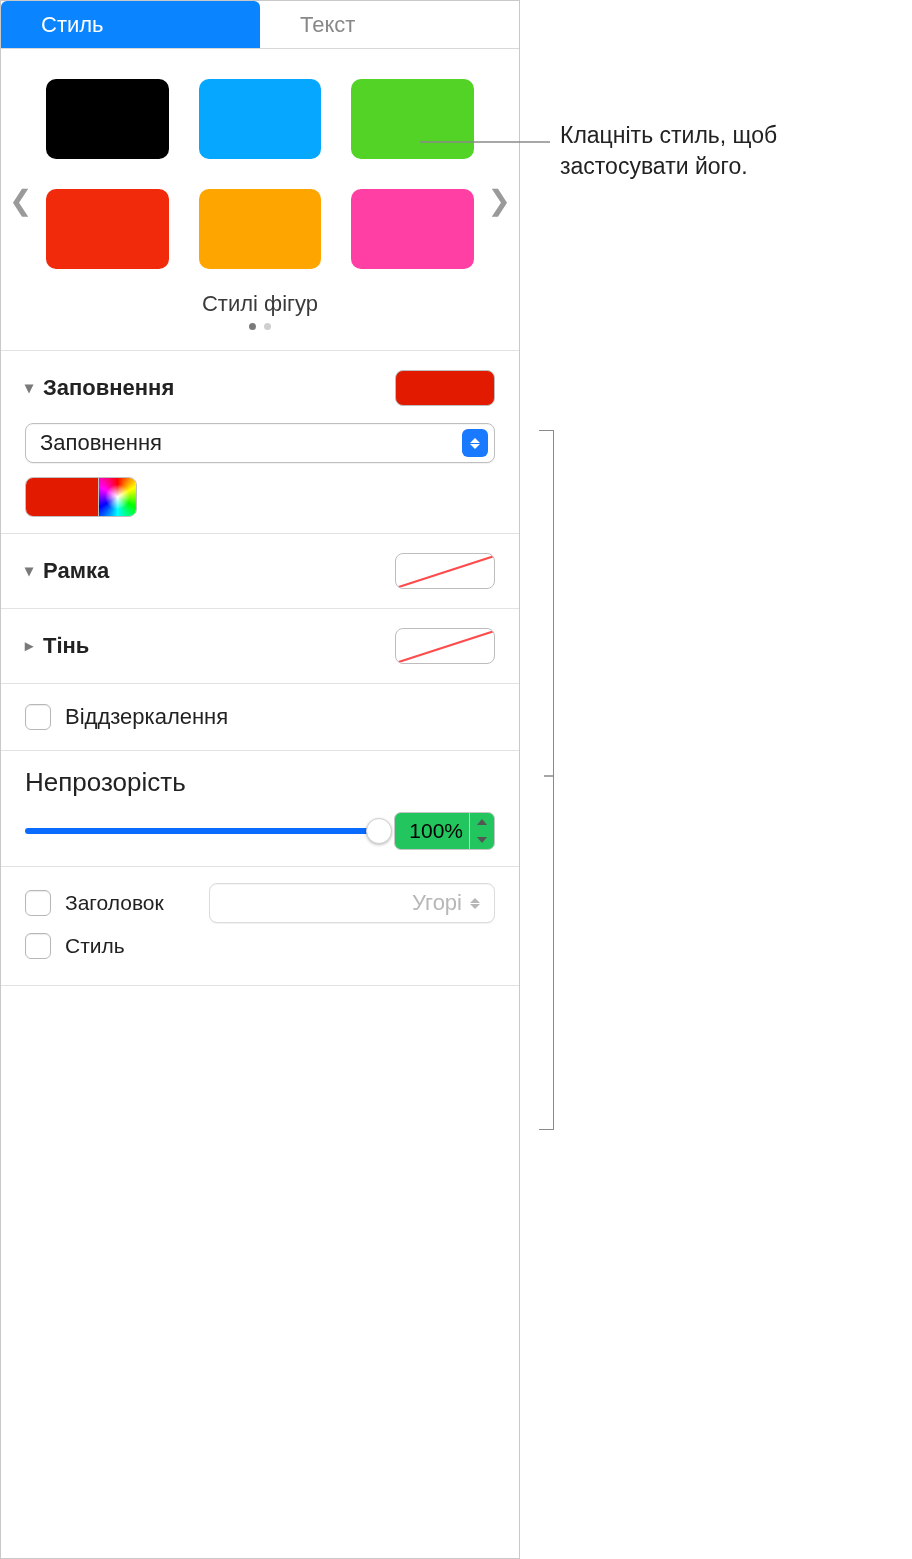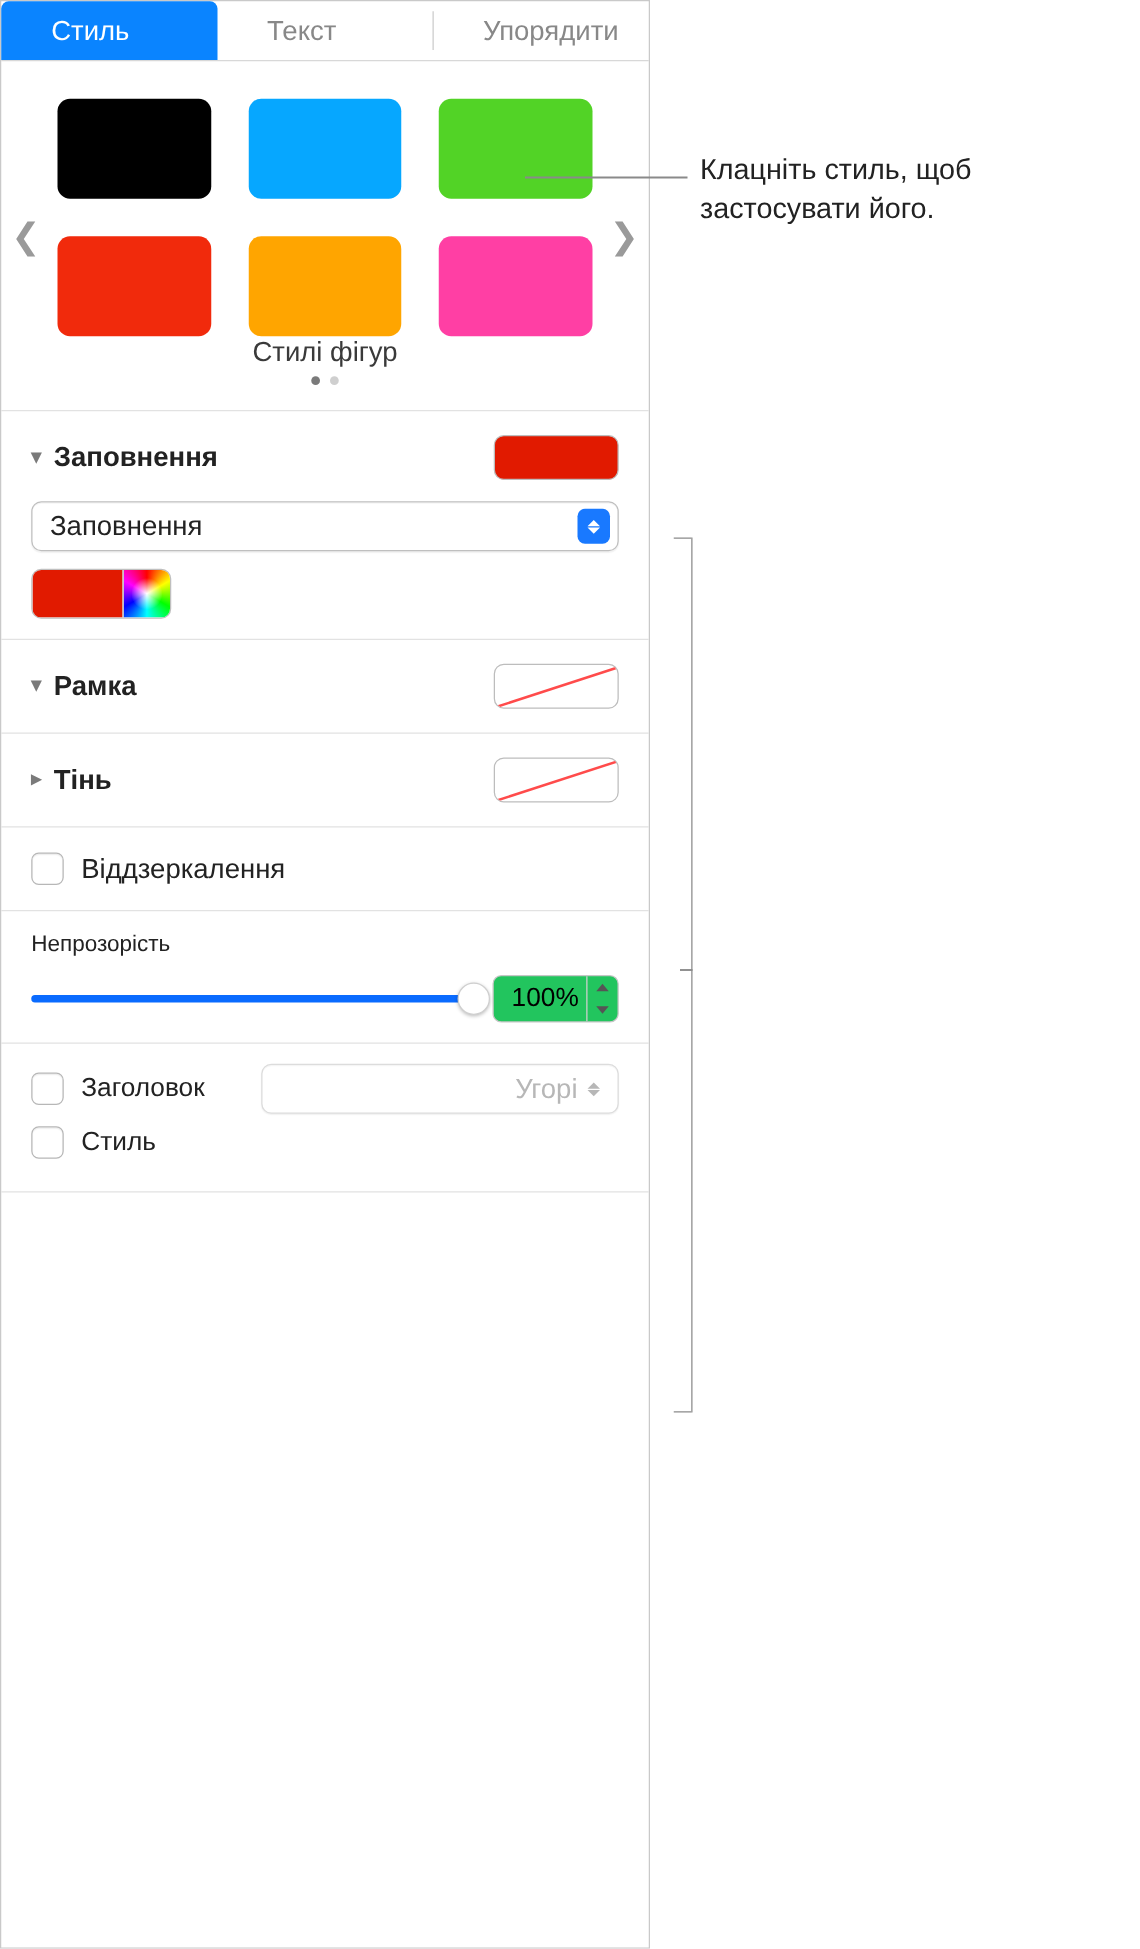--- a/index.html
+++ b/index.html
@@ -71,20 +71,21 @@
     transform: translateY(-50%);
     color: #9a9a9a;
     font-size: 28px;
     cursor: pointer;
     user-select:none;
   }
   .nav-left { left: 8px; }
   .nav-right { right: 8px; }
   .swatch-title {
     text-align: center;
+    margin-top: 22px;
     font-size: 22px;
     color: #3a3a3a;
   }
   .dots {
     display:flex; justify-content:center; gap:8px;
     margin-top:6px; margin-bottom:10px;
   }
   .dot { width:7px; height:7px; border-radius:50%; background:#cfcfcf; }
   .dot.active { background:#7a7a7a; }
   
@@ -202,21 +203,21 @@
   }
   .checkbox {
     width:26px; height:26px;
     border:1px solid #b7b7b7;
     border-radius:6px;
     background:#fff;
     box-shadow: inset 0 1px 1px rgba(0,0,0,0.08);
     cursor:pointer;
   }
   
-  .opacity-label { font-size:18px; margin-bottom:14px; }
+  .opacity-label { font-size:26px; margin-bottom:14px; }
   .op-row { display:flex; align-items:center; gap:14px; }
   .slider-track {
     flex:1;
     height:6px;
     background:#0a6bff;
     border-radius:3px;
     position:relative;
     cursor:pointer;
   }
   .slider-thumb {
@@ -292,23 +293,20 @@
 <body>
 
 <div class="panel">
 
   <div class="tabs">
     <div class="tab active">
       <span>Стиль</span>
     </div>
     <div class="tab">
       <span>Текст</span>
-    </div>
-    <div class="tab sep">
-      <span>Упорядити</span>
     </div>
   </div>
 
   <div class="swatch-area">
     <span class="nav-arrow nav-left">❮</span>
     <span class="nav-arrow nav-right">❯</span>
     <div class="swatch-grid">
       <div class="swatch" style="background:#000000"></div>
       <div class="swatch" style="background:#06a7ff"></div>
       <div class="swatch" style="background:#52d326"></div>

